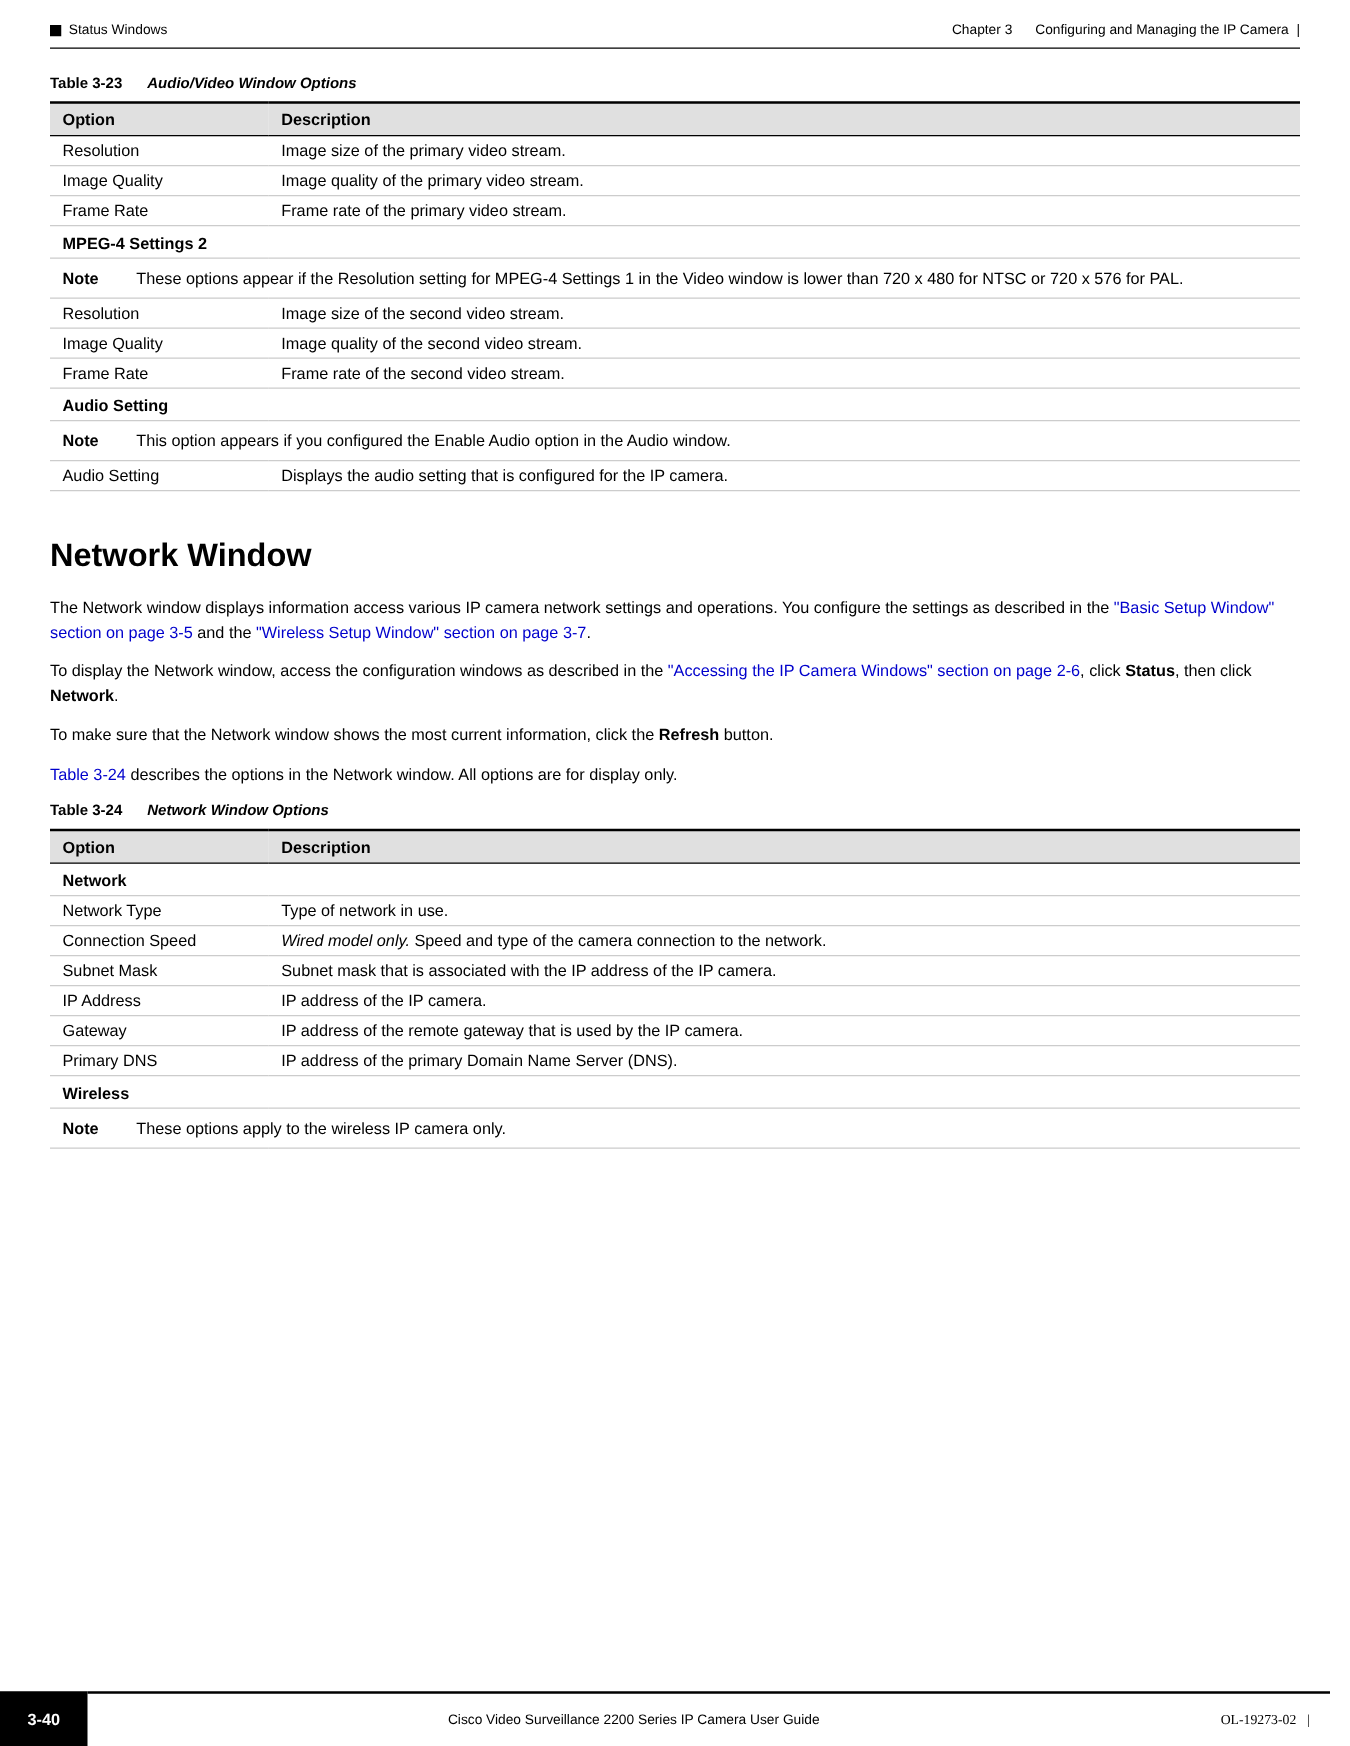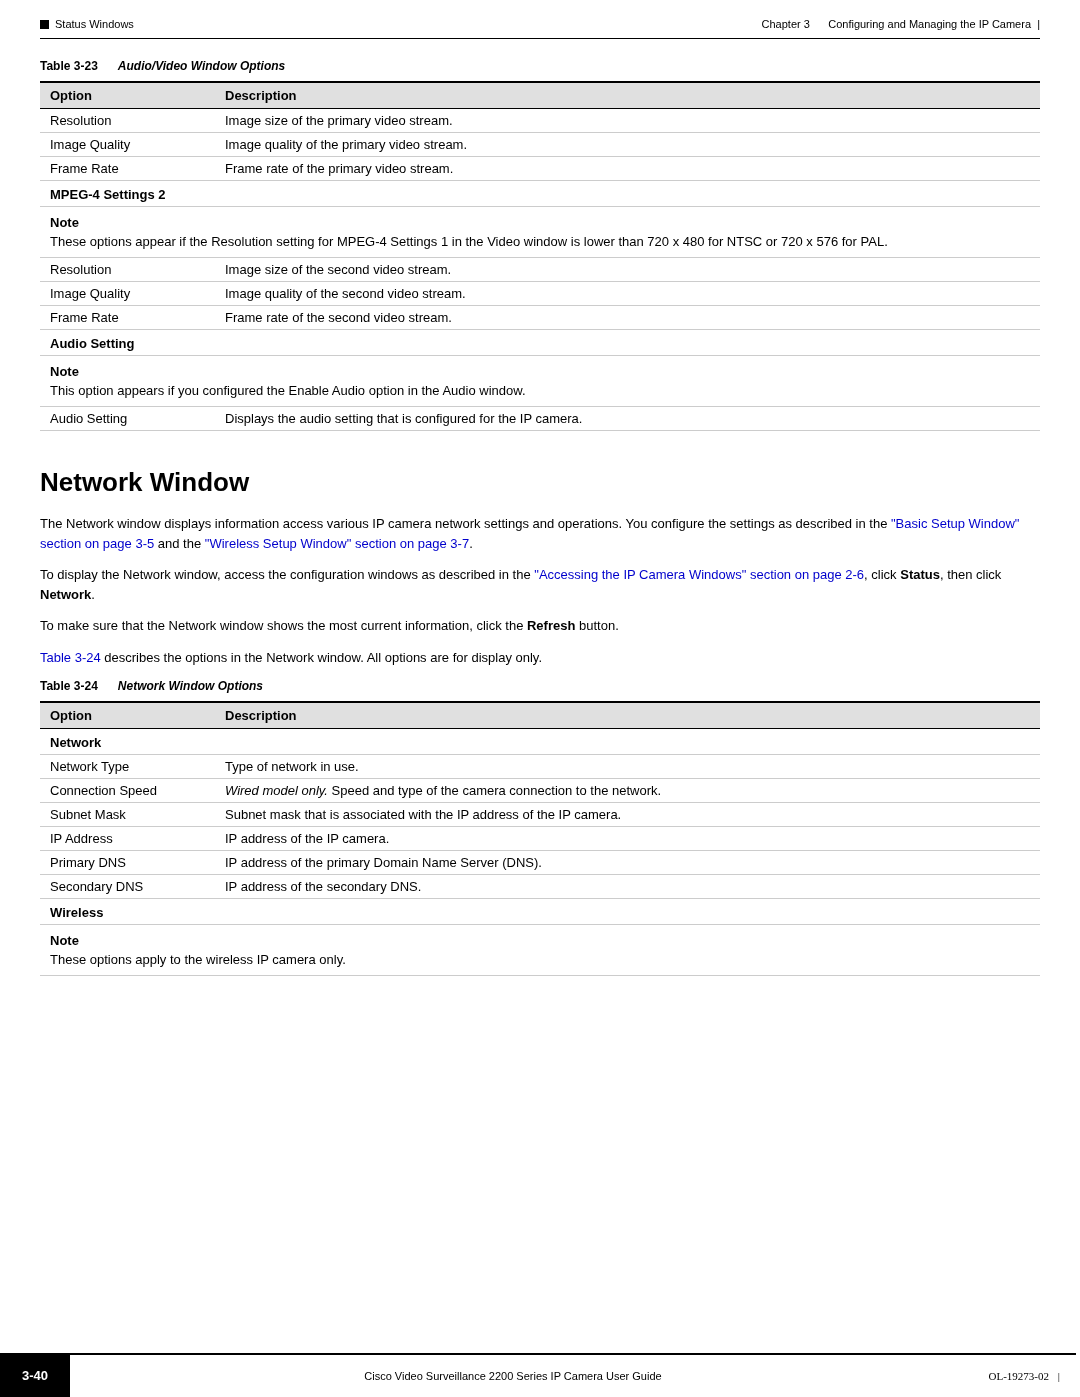--- a/index.html
+++ b/index.html
@@ -100,23 +100,22 @@
     table.options-table tr.note-row td {
       border-bottom: 1px solid #ccc;
       padding: 4px 10px;
     }
     table.options-table .col-option {
       width: 175px;
     }
 
     .note-container {
       display: flex;
-      gap: 4px;
+      gap: 19px;
       padding: 4px 0;
-      flex-direction: column;
     }
     .note-label {
       font-weight: bold;
       font-size: 13px;
       min-width: 40px;
     }
     .note-text {
       font-size: 13px;
     }
 
@@ -137,21 +136,21 @@
     .link-text {
       color: #0000cc;
       text-decoration: none;
     }
 
     
     .page-footer {
       position: absolute;
       bottom: 0;
       left: 0;
-      right: 4px;
+      right: 16px;
       height: 44px;
       display: flex;
       align-items: stretch;
     }
     .footer-page-num {
       background: #000;
       color: #fff;
       font-size: 13px;
       font-weight: bold;
       display: flex;
@@ -325,26 +324,26 @@
         </tr>
         <tr>
           <td>Subnet Mask</td>
           <td>Subnet mask that is associated with the IP address of the IP camera.</td>
         </tr>
         <tr>
           <td>IP Address</td>
           <td>IP address of the IP camera.</td>
         </tr>
         <tr>
+          <td>Gateway</td>
+          <td>IP address of the remote gateway that is used by the IP camera.</td>
+        </tr>
+        <tr>
           <td>Primary DNS</td>
           <td>IP address of the primary Domain Name Server (DNS).</td>
-        </tr>
-        <tr>
-          <td>Secondary DNS</td>
-          <td>IP address of the secondary DNS.</td>
         </tr>
 
         <tr class="section-header">
           <td colspan="2"><strong>Wireless</strong></td>
         </tr>
         <tr class="note-row">
           <td colspan="2">
             <div class="note-container">
               <span class="note-label">Note</span>
               <span class="note-text">These options apply to the wireless IP camera only.</span>

